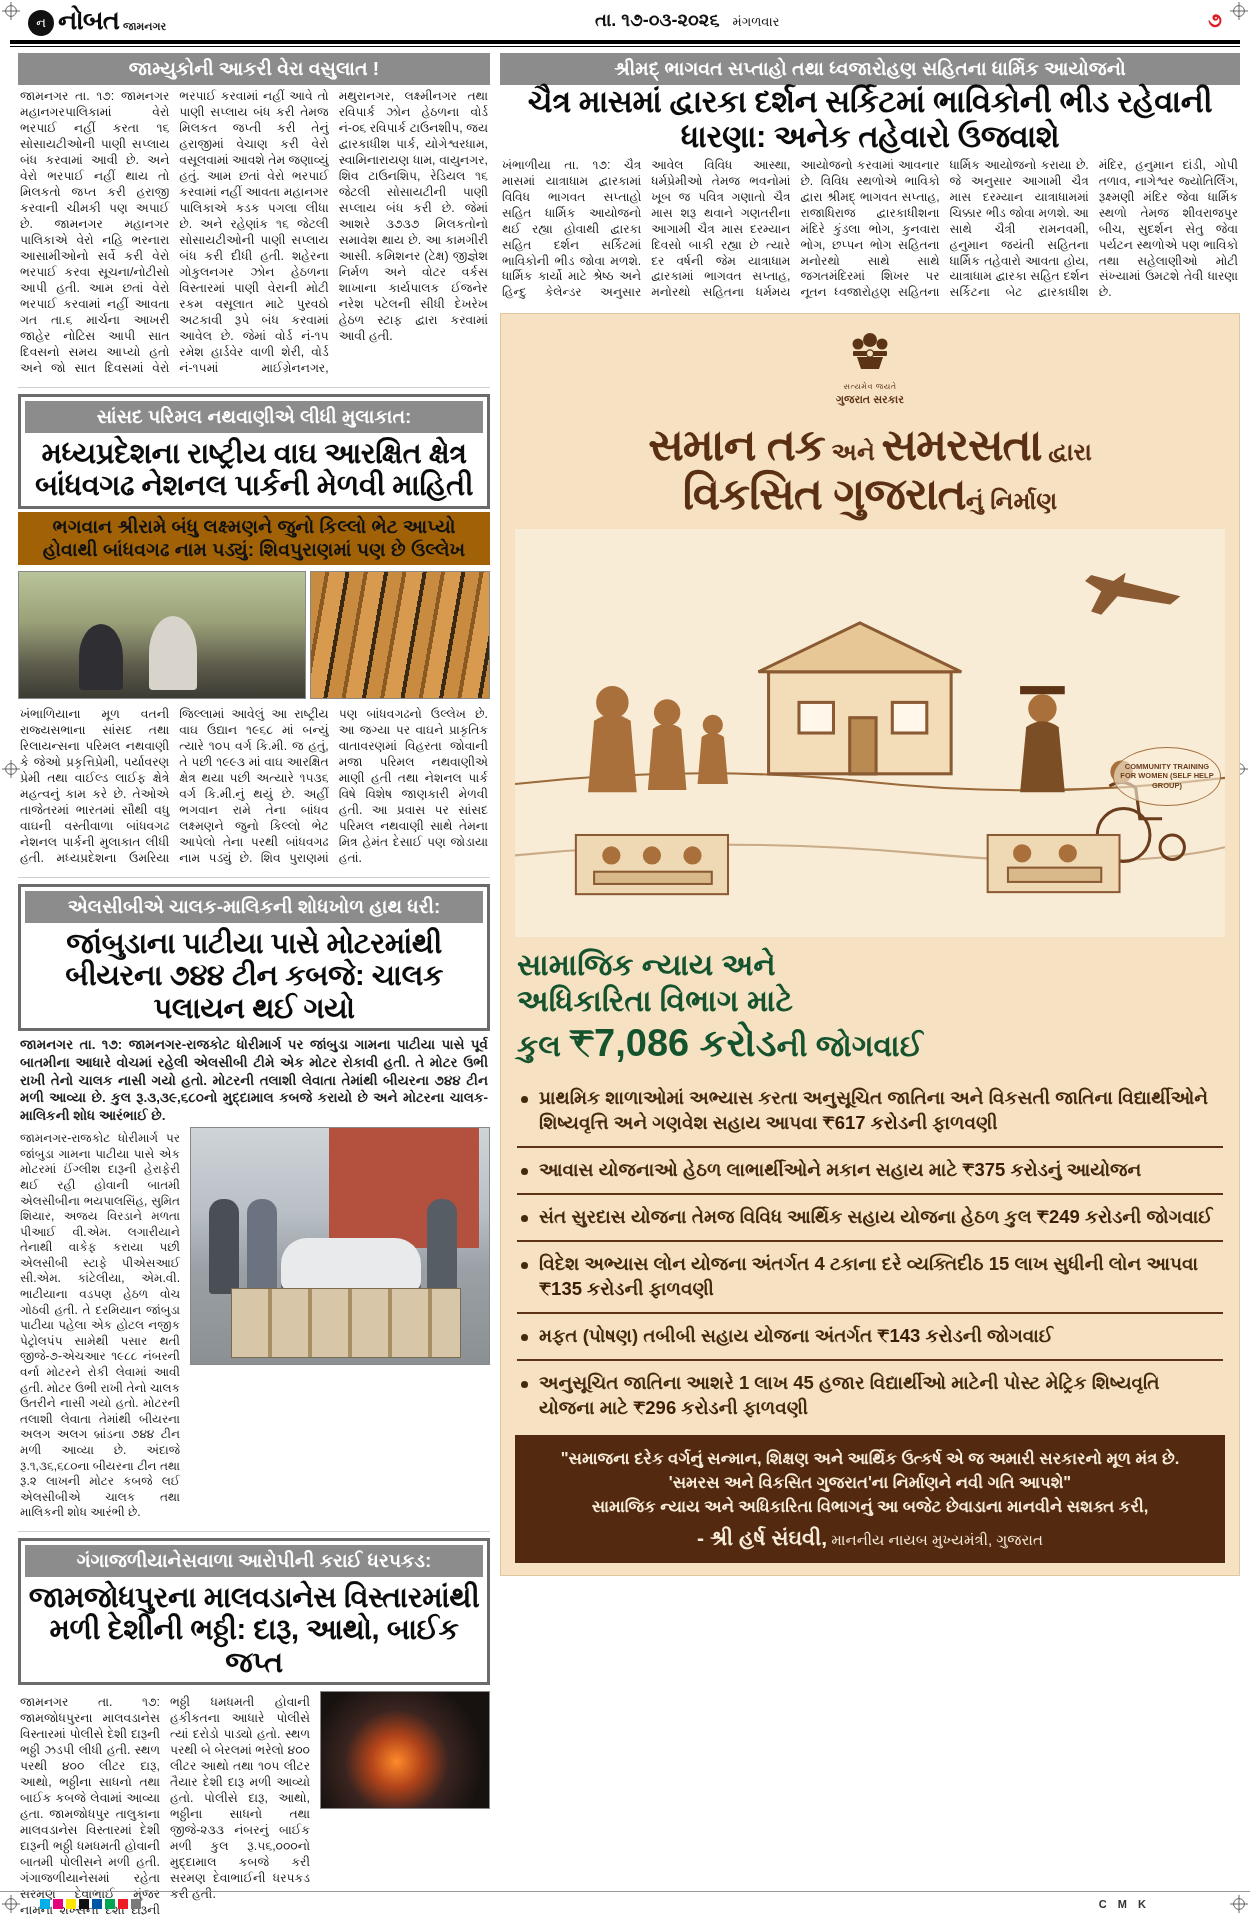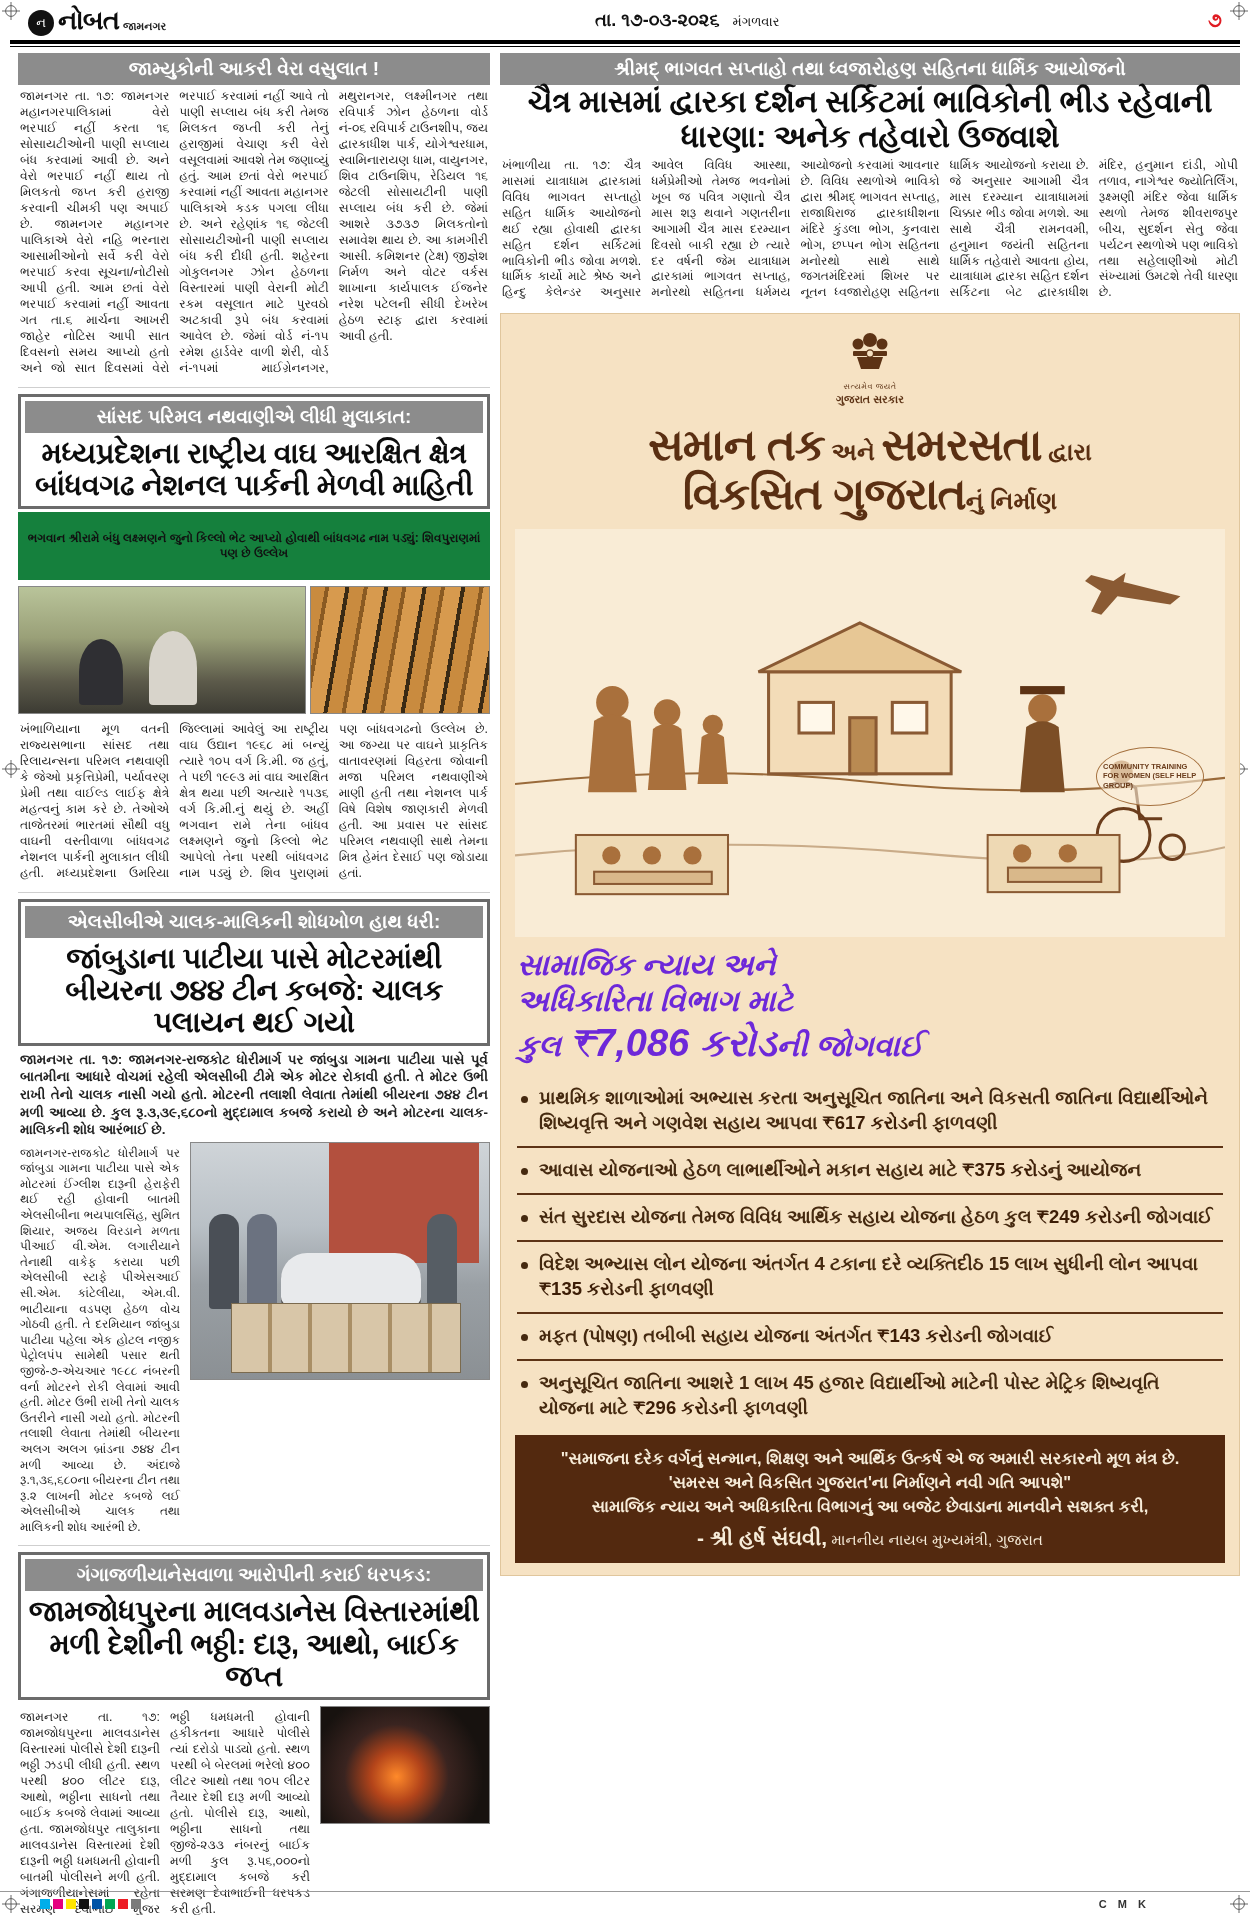--- a/index.html
+++ b/index.html
@@ -31,21 +31,21 @@
   .col-right { flex:1; min-width:0; }
 
   
   .kicker-bar { background:#8c8c8c; color:#fff; font-weight:700; text-align:center; font-size:19px; padding:5px 4px; }
   .box-head { border:3px solid #6b6b6b; padding:4px; margin-top:4px; background:#fff; }
   .box-head .kicker-bar { margin:0 0 4px 0; }
   .headline { font-weight:800; text-align:center; line-height:1.12; color:#0c0c0c; letter-spacing:-0.5px; }
   .h-xl { font-size:31px; }
   .h-lg { font-size:29px; }
   .lead { font-size:13.5px; font-weight:700; line-height:1.3; text-align:justify; padding:5px 2px 3px 2px; color:#222; }
-  .subhead-box { background:#15803d; color:#111; font-weight:800; text-align:center; font-size:12px; line-height:1.25; padding:19px 6px; margin:3px 0 6px 0; }
+  .subhead-box { background:#a16207; color:#111; font-weight:800; text-align:center; font-size:19px; line-height:1.25; padding:3px 6px; margin:3px 0 6px 0; }
   .body-cols { column-count:3; column-gap:10px; column-rule:none; font-size:12.3px; line-height:1.3; text-align:justify; padding:4px 2px; }
   .body-cols.five { column-count:5; font-size:12.2px; }
   .art { border-bottom:1px solid #cfcfcf; padding-bottom:6px; margin-bottom:6px; }
   .art:last-child { border-bottom:none; }
 
   
   .ph { position:relative; overflow:hidden; border:1px solid #888; background:#c9c2b4; }
   .photos-row { display:flex; gap:4px; margin:4px 0; }
   .ph-visit { flex:1.6; height:128px; background:linear-gradient(180deg,#b9c49a 0%,#9aa078 40%,#5c5a4a 75%,#3c3b33 100%); }
   .ph-visit .fig { position:absolute; bottom:8px; border-radius:50% 50% 4px 4px; background:#2f2f33; }
@@ -64,22 +64,22 @@
   .ad { position:relative; margin-top:8px; background:#f6e2c3; border:1px solid #e0c69d; padding:10px 14px 12px 14px; }
   .ad-emblem { text-align:center; color:#5d3315; }
   .ad-emblem svg { display:block; margin:0 auto; }
   .ad-motto { font-size:8px; font-weight:400; letter-spacing:0.5px;text-align:center; }
   .ad-govt { font-size:11px; font-weight:800; margin-top:1px; }
   .ad-title { text-align:center; color:#5a2f12; margin:14px 0 10px 0; line-height:1.12; }
   .ad-title .big { font-size:44px; font-weight:800; letter-spacing:-1px; }
   .ad-title .small { font-size:24px; font-weight:700; }
   .ad-illus { position:relative; height:408px; margin:4px 0 10px 0; }
   .ad-illus svg { width:100%; height:100%; display:block; }
-  .community-label { position:absolute; right:21px; top:218px; width:108px; font-size:7.5px; font-weight:700; color:#6b3d1c; border:1px solid #a5713f; border-radius:50%; padding:14px 6px; line-height:1.3; background:rgba(250,238,216,0.6); }
-  .ad-dept { color:#6d28d9; margin:2px 0 10px 2px; line-height:1.22;font-style:italic; }
+  .community-label { position:absolute; right:4px; top:218px; width:108px; text-align:center; font-size:7.5px; font-weight:700; color:#6b3d1c; border:1px solid #a5713f; border-radius:50%; padding:14px 6px; line-height:1.3; background:rgba(250,238,216,0.6); }
+  .ad-dept { color:#14532d; margin:2px 0 10px 2px; line-height:1.22; }
   .ad-dept .d1 { font-size:30px; font-weight:800; }
   .ad-dept .d3 { font-size:30px; font-weight:800; }
   .ad-dept .d3 .amt { font-size:38px; font-weight:800; }
   .bullets { list-style:none; margin:0 2px; }
   .bullets li { position:relative; padding:10px 4px 10px 22px; font-size:18.5px; line-height:1.35; color:#45290f; font-weight:600; border-bottom:2px solid #5d3315; }
   .bullets li:last-child { border-bottom:none; }
   .bullets li::before { content:""; position:absolute; left:4px; top:20px; width:7px; height:7px; border-radius:50%; background:#45290f; }
   .bullets .amt { font-weight:800; color:#3c1d06; }
   .ad-people { position:relative; display:flex; align-items:flex-end; justify-content:space-between; height:238px; margin-top:6px; }
   .ph-person { position:relative; overflow:hidden; background:linear-gradient(180deg,#f3e4cd 0%,#e9d4b4 100%); border:none; }

